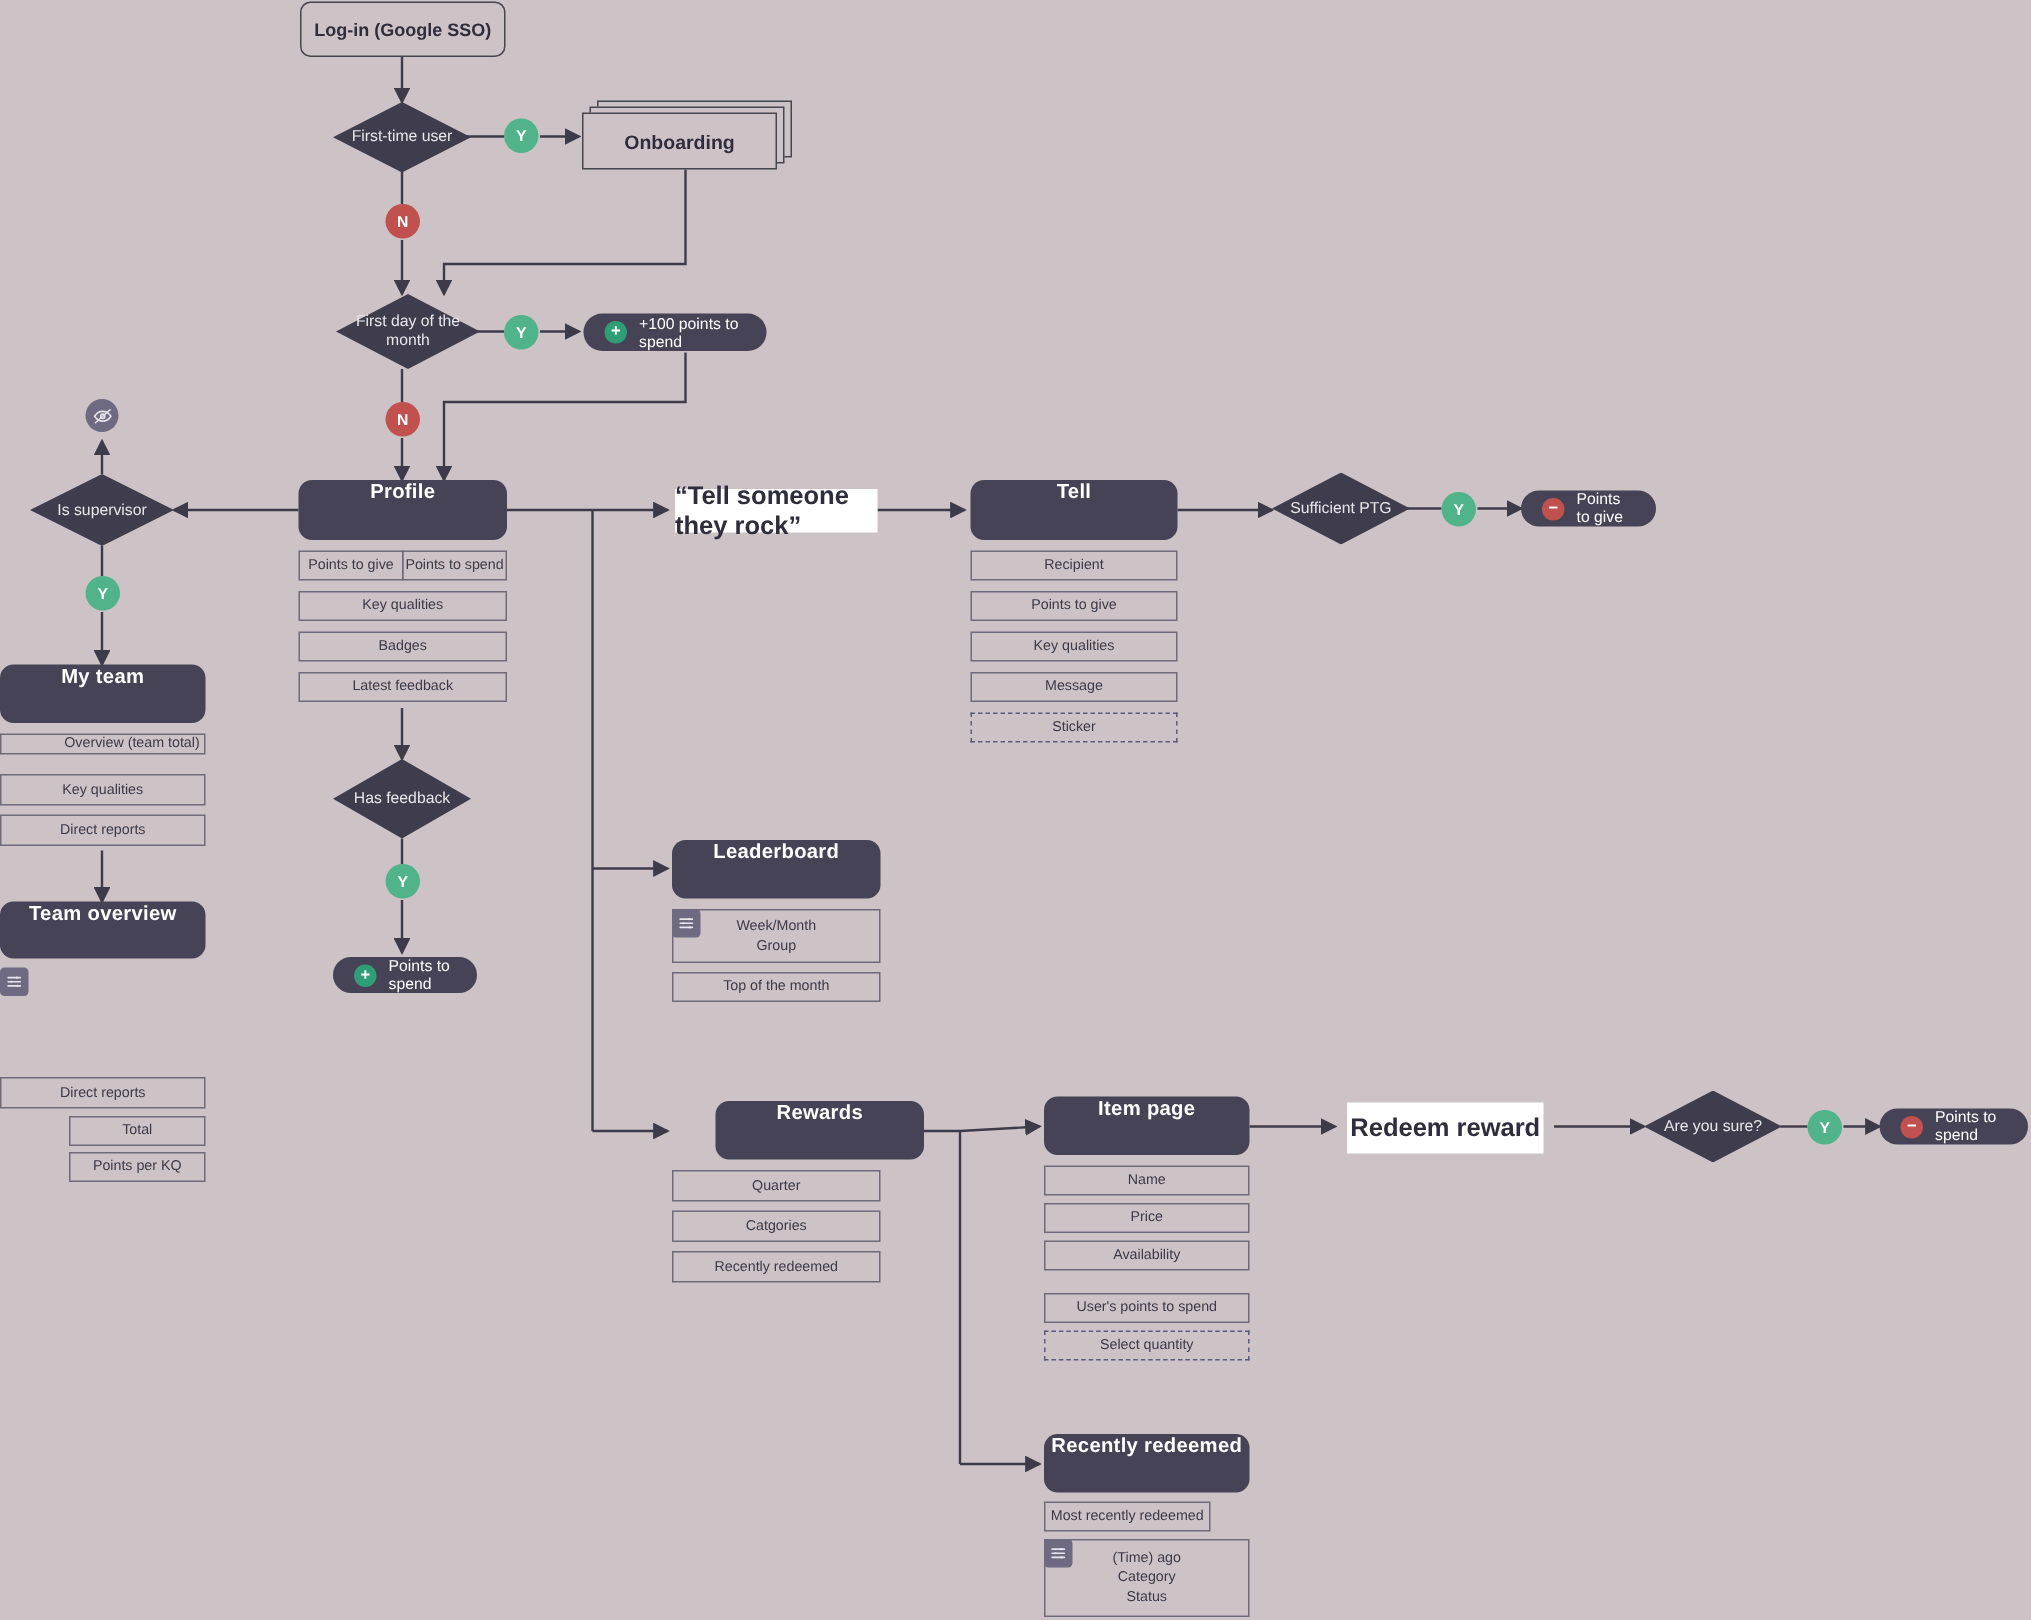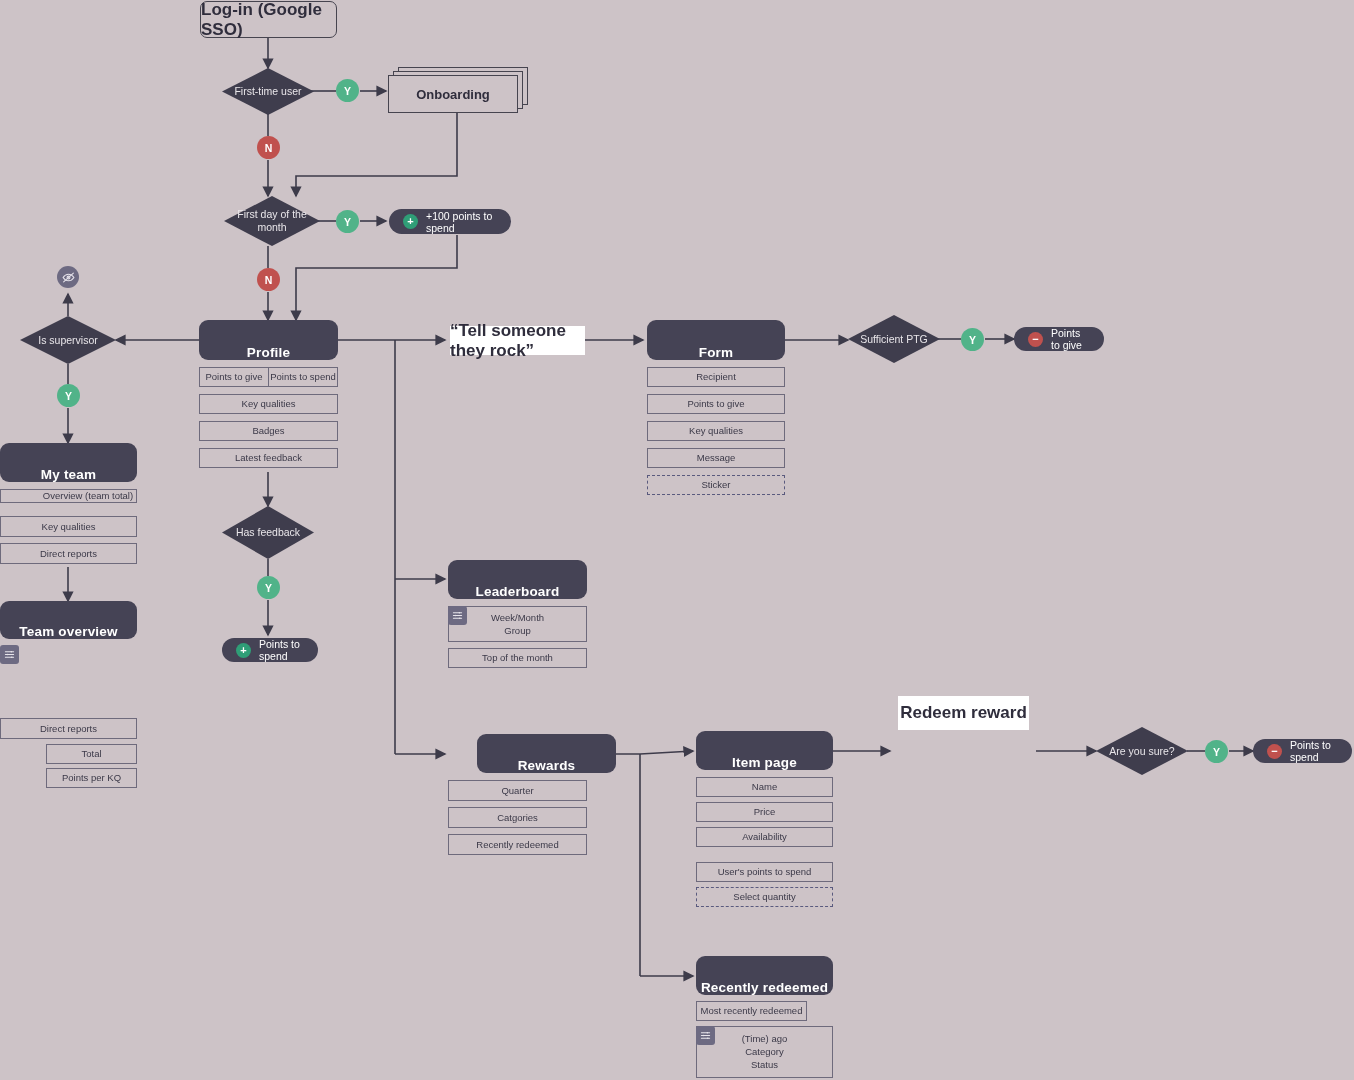--- a/index.html
+++ b/index.html
@@ -29,21 +29,21 @@
     pointer-events: none;
   }
   .node { position: absolute; box-sizing: border-box; }
 
   
   .screen {
     background: #454355;
     color: #ffffff;
     border-radius: 9px;
     display: flex;
-    align-items: flex-end;
+    align-items: flex-start;
     justify-content: center;
     font-weight: bold;
     font-size: 13.5px;
     letter-spacing: .2px;
   }
   
   .diamond-wrap {
     display: flex;
     align-items: center;
     justify-content: center;
@@ -143,21 +143,21 @@
   }
   .stack .sheet.front {
     display: flex; align-items: center; justify-content: center;
     font-weight: bold; font-size: 13px; color: #2f2d3c;
   }
   
   .plainbox {
     border: 1.6px solid #46444f;
     border-radius: 7px;
     display: flex; align-items: center; justify-content: center;
-    font-weight: bold; font-size: 17px; color: #2f2d3c;
+    font-weight: bold; font-size: 12px; color: #2f2d3c;
     background: transparent;
   }
   .multiline { flex-direction: column; justify-content: center; gap: 1px; }
 </style>
 </head>
 <body>
 
 <div id="canvas">
 
   <svg id="wires" viewBox="0 0 1354 1080">
@@ -358,21 +358,21 @@
   <div class="node pill" style="left:222px; top:638px; width:96px; height:24px;">
     <span class="badge plus">+</span>
     <span>Points to spend</span>
   </div>
 
   <div class="node callout" style="left:450px; top:326px; width:135px; height:29px;">
     <span>“Tell someone they rock”</span>
   </div>
 
   <div class="node screen" style="left:647px; top:320px; width:138px; height:40px;">
-    <span>Form</span>
+    <span>Tell</span>
   </div>
   <div class="node row" style="left:647px; top:367px; width:138px; height:20px;">
     <span>Recipient</span>
   </div>
   <div class="node row" style="left:647px; top:394px; width:138px; height:20px;">
     <span>Points to give</span>
   </div>
   <div class="node row" style="left:647px; top:421px; width:138px; height:20px;">
     <span>Key qualities</span>
   </div>
@@ -443,21 +443,21 @@
   <div class="node row" style="left:696px; top:827px; width:137px; height:20px;">
     <span>Availability</span>
   </div>
   <div class="node row" style="left:696px; top:862px; width:137px; height:20px;">
     <span>User's points to spend</span>
   </div>
   <div class="node row dashed" style="left:696px; top:887px; width:137px; height:20px;">
     <span>Select quantity</span>
   </div>
 
-  <div class="node callout" style="left:898px; top:696px; width:131px; height:34px;">
+  <div class="node callout" style="left:898px; top:735px; width:131px; height:34px;">
     <span>Redeem reward</span>
   </div>
 
   <div class="node diamond-wrap" style="left:1096px; top:727px; width:92px; height:48px;">
     <div class="diamond-shape"></div>
     <div class="diamond-label multiline">
       <span>Are you</span>
       <span>sure?</span>
     </div>
   </div>

